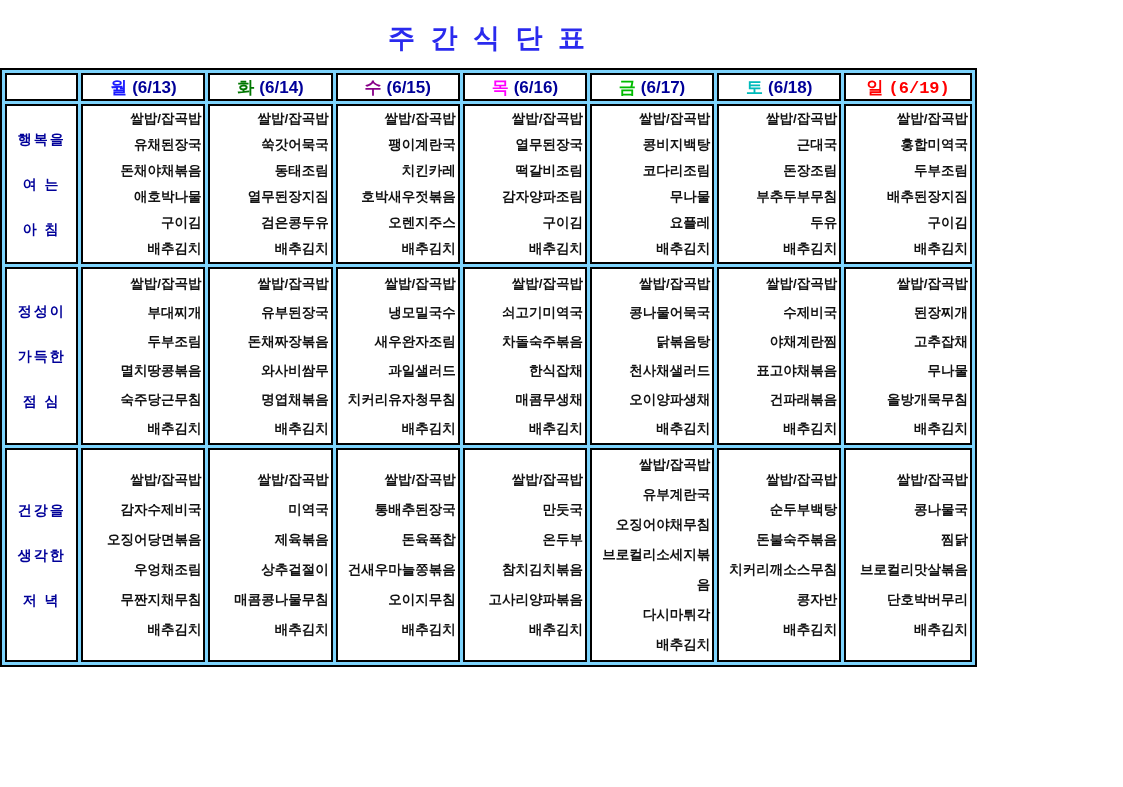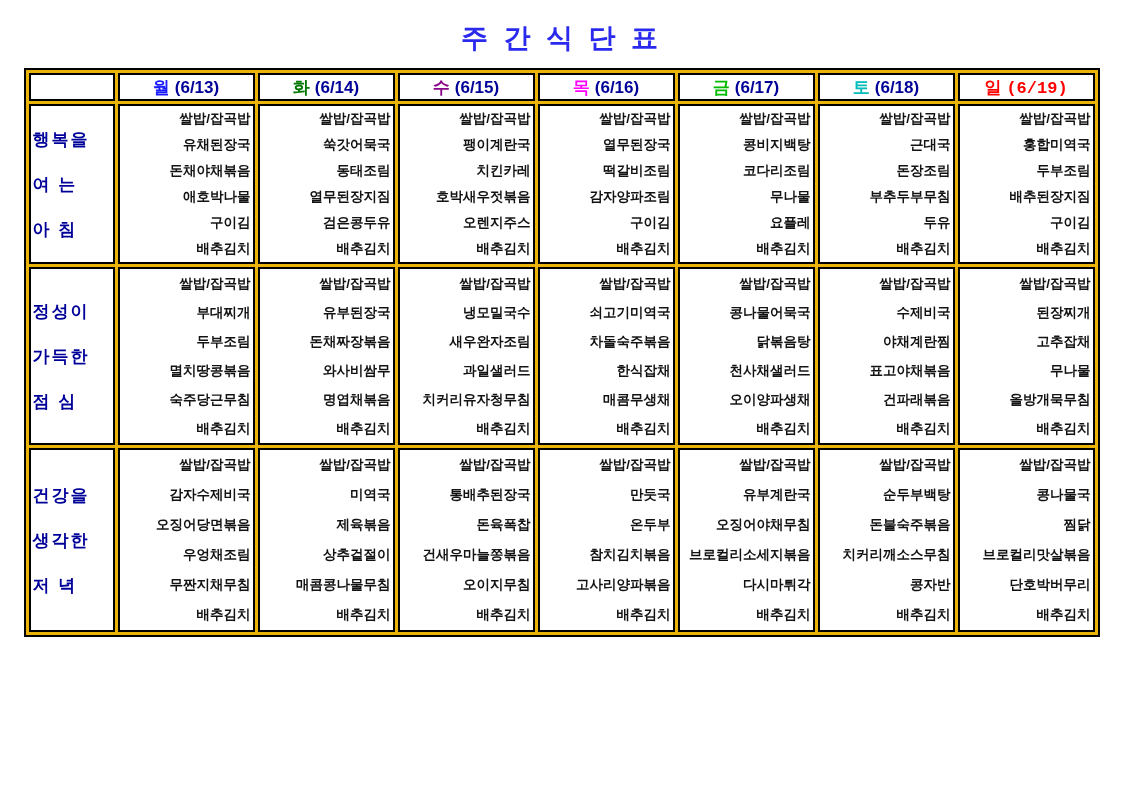--- a/index.html
+++ b/index.html
@@ -3,35 +3,35 @@
 <meta charset="utf-8">
 <style>
   * { box-sizing: border-box; }
   html, body {
     margin: 0; padding: 0;
     width: 1123px; height: 787px;
     background: #ffffff;
     font-family: "Liberation Sans", sans-serif;
     font-weight: bold;
   }
-  .page { width: 1123px; height: 787px; overflow: hidden; }
+  .page { width: 977px; height: 787px; overflow: hidden; }
   .title {
     text-align: center;
     margin-top: 20px;
     font-size: 27px;
     letter-spacing: 4px;
     color: #2a2aee;
   }
   table.menu {
     margin: 12px auto 8px auto;
     border-collapse: separate;
     border-spacing: 3px;
     border: 2px solid #000;
     table-layout: fixed;
-    background: #eab308;
+    background: #7dd3fc;
   }
   td, th {
     border: 2px solid #000;
     background: #ffffff;
     padding: 0 2px;
   }
   th.corner { }
   .day-header {
     height: 28px;
     text-align: center;
@@ -43,21 +43,22 @@
   .c0 { color: #1a1aff; }
   .c1 { color: #007700; }
   .c2 { color: #880088; }
   .c3 { color: #ff00ff; }
   .c4 { color: #00bb00; }
   .c5 { color: #00bbbb; }
   .c6 { color: #ff0000; }
   .date-red { color: #ff0000; font-family: Liberation Mono, monospace; }
   .meal-label {
     color: #000099;
-    font-size: 17px;
+    font-size: 14px;
+    text-align: center;
     vertical-align: middle;
     white-space: pre-line;
     line-height: 45px;
     letter-spacing: 2px;
   }
   .menu-cell {
     color: #121212;
     font-size: 13.5px;
     text-align: right;
     vertical-align: middle;

